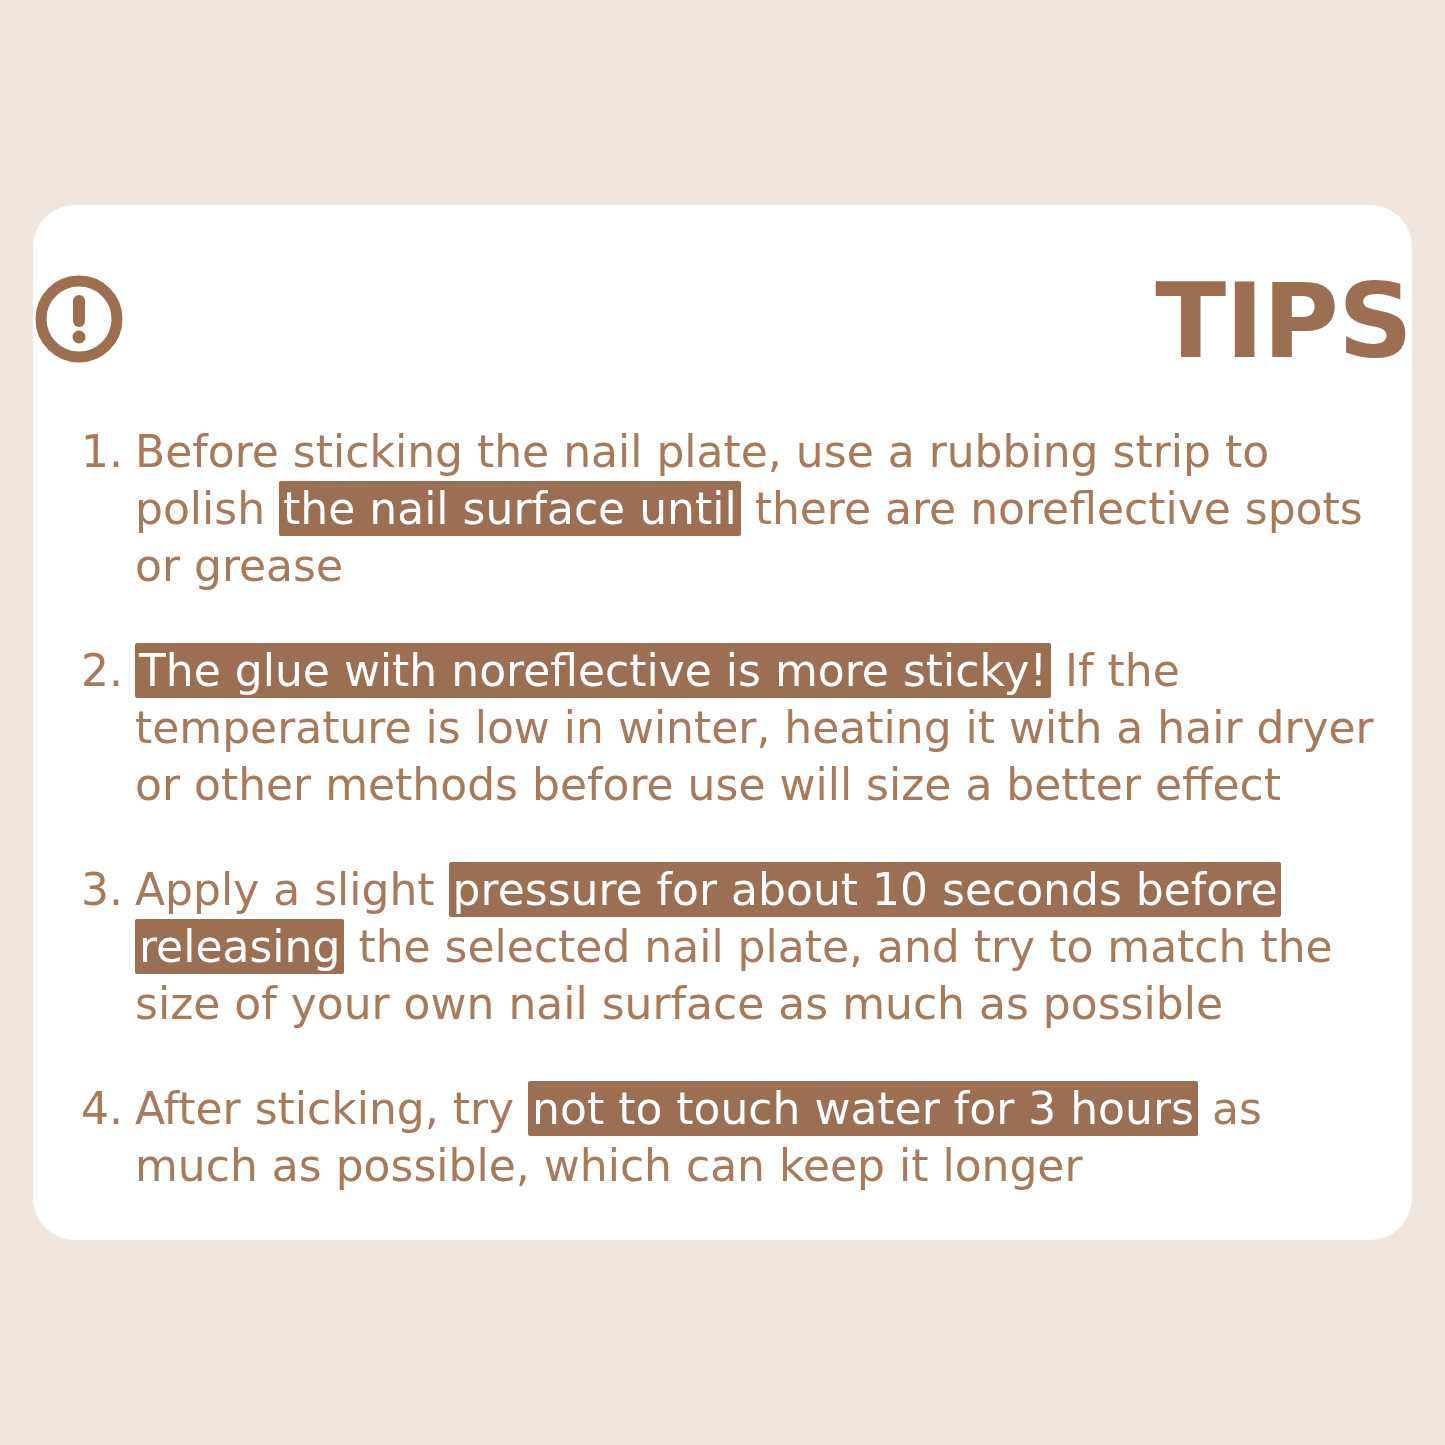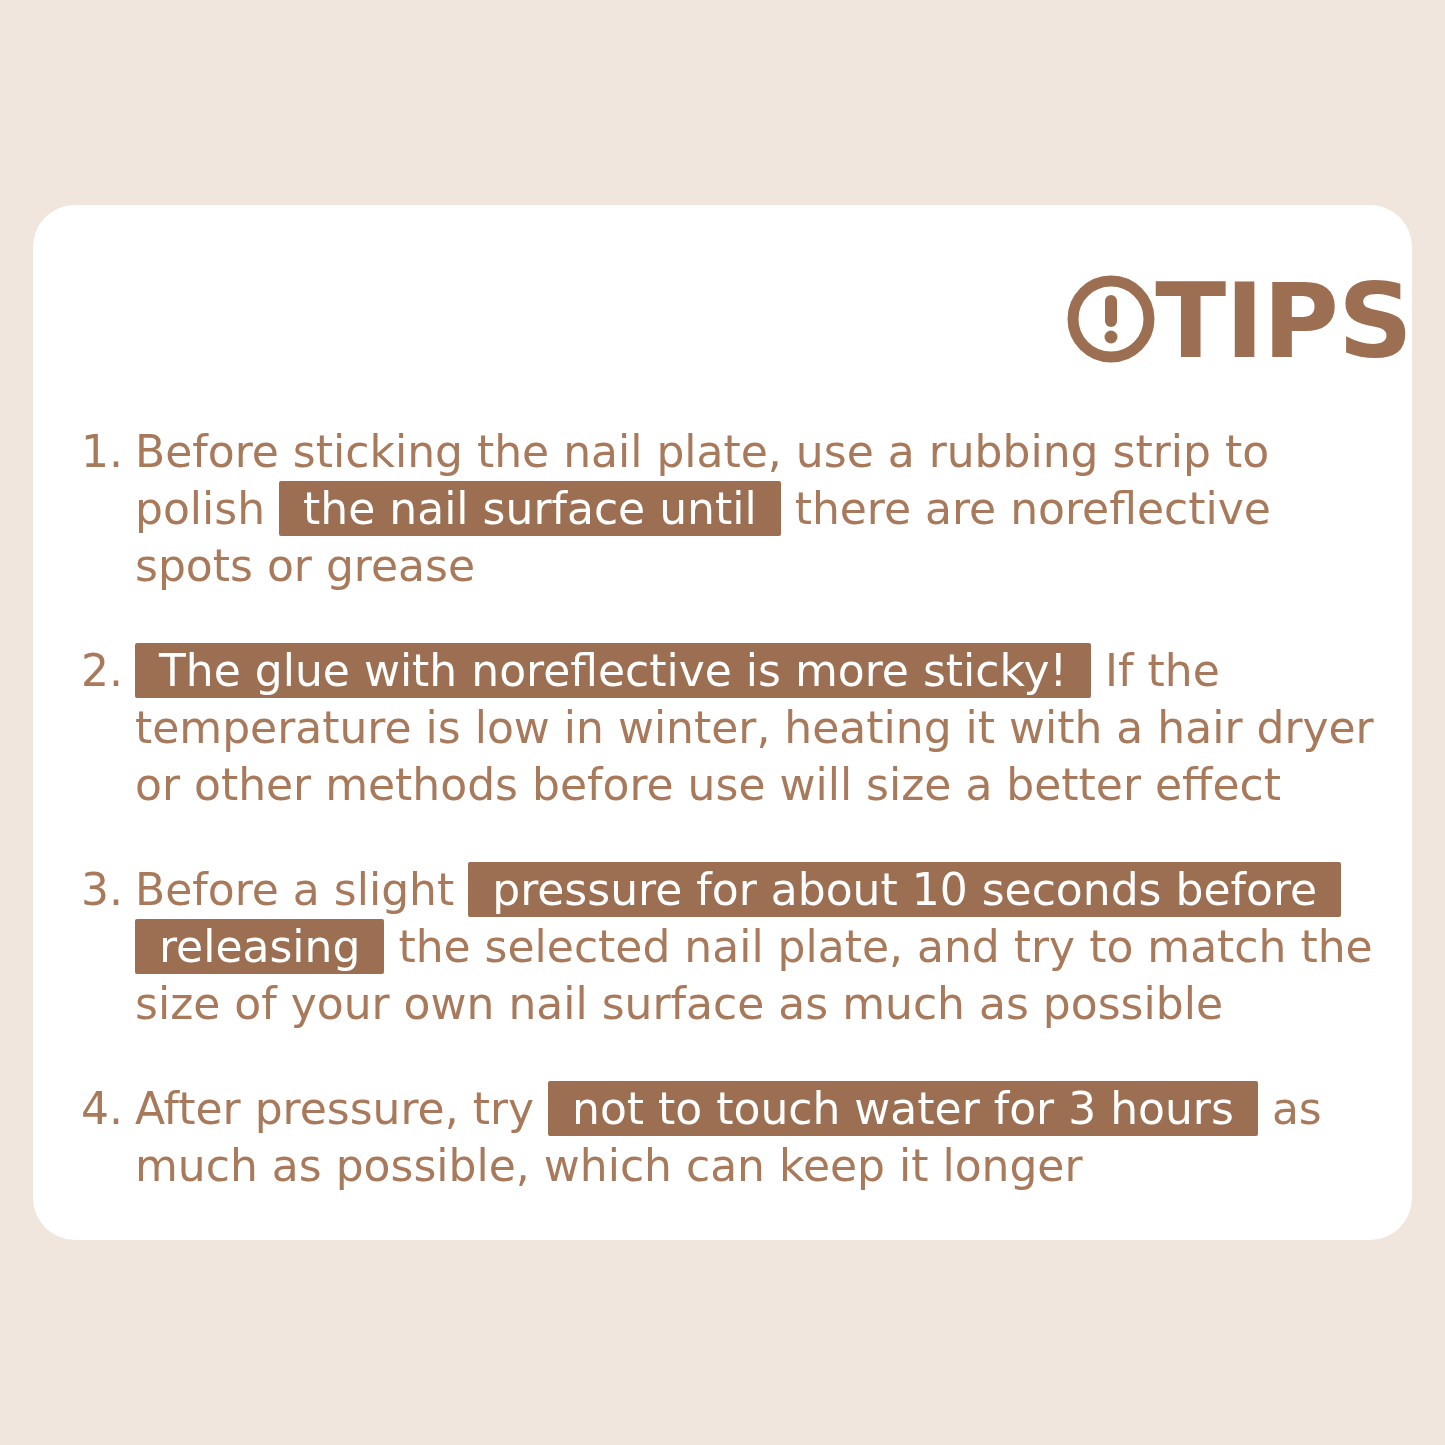--- a/index.html
+++ b/index.html
@@ -25,21 +25,21 @@
     top: 205px;
     width: 1379px;
     height: 1035px;
     background: #ffffff;
     border-radius: 42px;
     box-sizing: border-box;
   }
   .title-row {
     display: flex;
     align-items: center;
-    justify-content: flex-end;
+    justify-content: space-between;
     margin-top: 62px;
     gap: 0px;
   }
   .excl-icon {
     display: block;
   }
   .title-text {
     font-family: "DejaVu Sans", sans-serif;
     font-weight: bold;
     font-size: 104px;
@@ -71,21 +71,21 @@
   .tip-body {
     font-size: 44px;
     line-height: 57px;
     color: #a87a5b;
     font-family: "DejaVu Sans", sans-serif;
     flex: 1 1 auto;
   }
   .hl {
     background: #9c6f52;
     color: #ffffff;
-    padding: 2px 24px;
+    padding: 2px 4px;
     border-radius: 2px;
     box-decoration-break: clone;
     -webkit-box-decoration-break: clone;
   }
   .tip:last-child { margin-bottom: 0; }
 </style>
 </head>
 <body>
 
 <div class="page">
@@ -109,23 +109,23 @@
         <span class="tip-body"><span>Before sticking the nail plate, use a rubbing strip to polish </span><span class="hl">the nail surface until</span><span> there are noreflective spots or grease</span></span>
       </li>
 
       <li class="tip">
         <span class="tip-num">2.</span>
         <span class="tip-body"><span></span><span class="hl">The glue with noreflective is more sticky!</span><span> If the temperature is low in winter, heating it with a hair dryer or other methods before use will size a better effect</span></span>
       </li>
 
       <li class="tip">
         <span class="tip-num">3.</span>
-        <span class="tip-body"><span>Before a slight </span><span class="hl">pressure for about 10 seconds before releasing</span><span> the selected nail plate, and try to match the size of your own nail surface as much as possible</span></span>
+        <span class="tip-body"><span>Apply a slight </span><span class="hl">pressure for about 10 seconds before releasing</span><span> the selected nail plate, and try to match the size of your own nail surface as much as possible</span></span>
       </li>
 
       <li class="tip">
         <span class="tip-num">4.</span>
-        <span class="tip-body"><span>After pressure, try </span><span class="hl">not to touch water for 3 hours</span><span> as much as possible, which can keep it longer</span></span>
+        <span class="tip-body"><span>After sticking, try </span><span class="hl">not to touch water for 3 hours</span><span> as much as possible, which can keep it longer</span></span>
       </li>
 
     </ul>
   </div>
 </div>
 
 </body></html>

